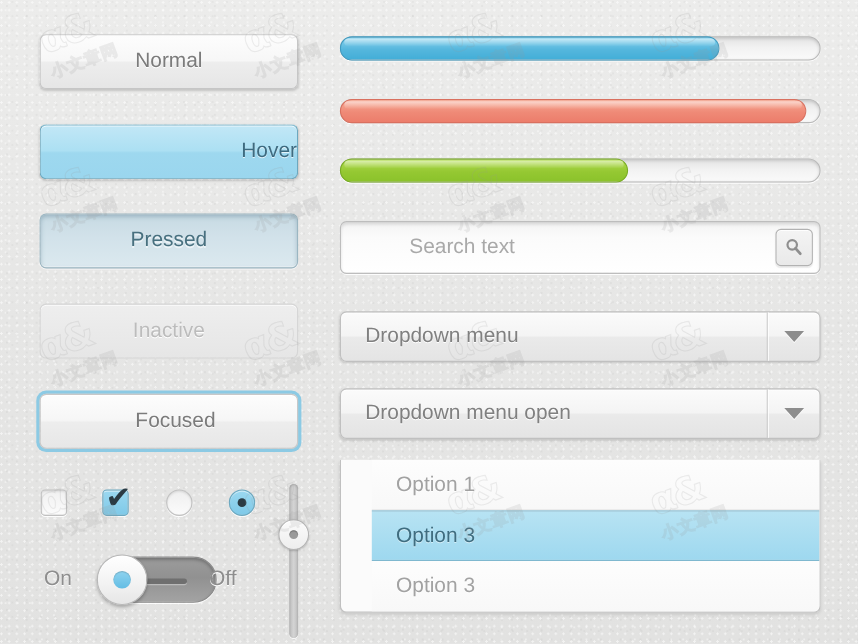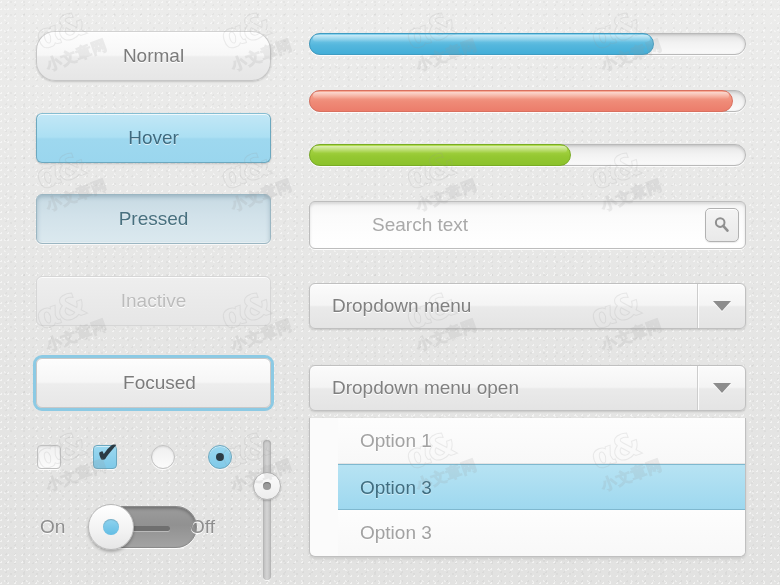--- a/index.html
+++ b/index.html
@@ -75,20 +75,21 @@
   }
 
   .btn-hover {
     background: linear-gradient(180deg, #c2e7f6 0%, #ace0f3 48%, #9ed8ef 52%, #9ad6ee 100%);
     border: 1px solid #6ca8bf;
     border-top-color: #86bdd1;
     box-shadow: inset 0 1px 0 rgba(255,255,255,0.75),
                 0 1px 2px rgba(0,0,0,0.18);
     color: #3d6b80;
     text-shadow: 0 1px 0 rgba(255,255,255,0.7);
+    justify-content: flex-end;
   }
 
   .btn-pressed {
     background: linear-gradient(180deg, #c7dae3 0%, #d2e2ea 45%, #dbe9ef 100%);
     border: 1px solid #9bb6c2;
     box-shadow: inset 0 2px 4px rgba(90,125,145,0.40),
                 inset 0 -1px 0 rgba(255,255,255,0.55),
                 0 1px 0 rgba(255,255,255,0.7);
     color: #48707f;
     text-shadow: 0 1px 0 rgba(255,255,255,0.55);
@@ -369,21 +370,21 @@
     border-radius: 50%;
     background: linear-gradient(180deg, #8fd3ef 0%, #63bde4 100%);
     box-shadow: inset 0 1px 1px rgba(0,0,0,0.18);
   }
 </style>
 </head>
 <body>
 
 <div id="stage">
 
-  <div class="btn btn-normal" style="top: 31px; border-radius: 19px;">
+  <div class="btn btn-normal" style="top: 31px;">
     <span>Normal</span>
   </div>
   <div class="btn btn-hover" style="top: 113px;">
     <span>Hover</span>
   </div>
   <div class="btn btn-inactive" style="top: 276px;">
     <span>Inactive</span>
   </div>
   <div class="btn btn-pressed" style="top: 194px;">
     <span>Pressed</span>
@@ -412,21 +413,21 @@
     </div>
   </div>
 
   <div class="dd" style="top:283px;">
     <div class="dd-label">Dropdown menu</div>
     <div class="dd-arrowbox">
       <div class="tri"></div>
     </div>
   </div>
 
-  <div class="dd" style="top:365px;">
+  <div class="dd" style="top:353px;">
     <div class="dd-label">Dropdown menu open</div>
     <div class="dd-arrowbox">
       <div class="tri"></div>
     </div>
   </div>
 
   <div class="dd-list" style="top:418px;padding-left:28px;">
     <div class="dd-opt">Option 1</div>
     <div class="dd-opt selected">Option 3</div>
     <div class="dd-opt">Option 3</div>

